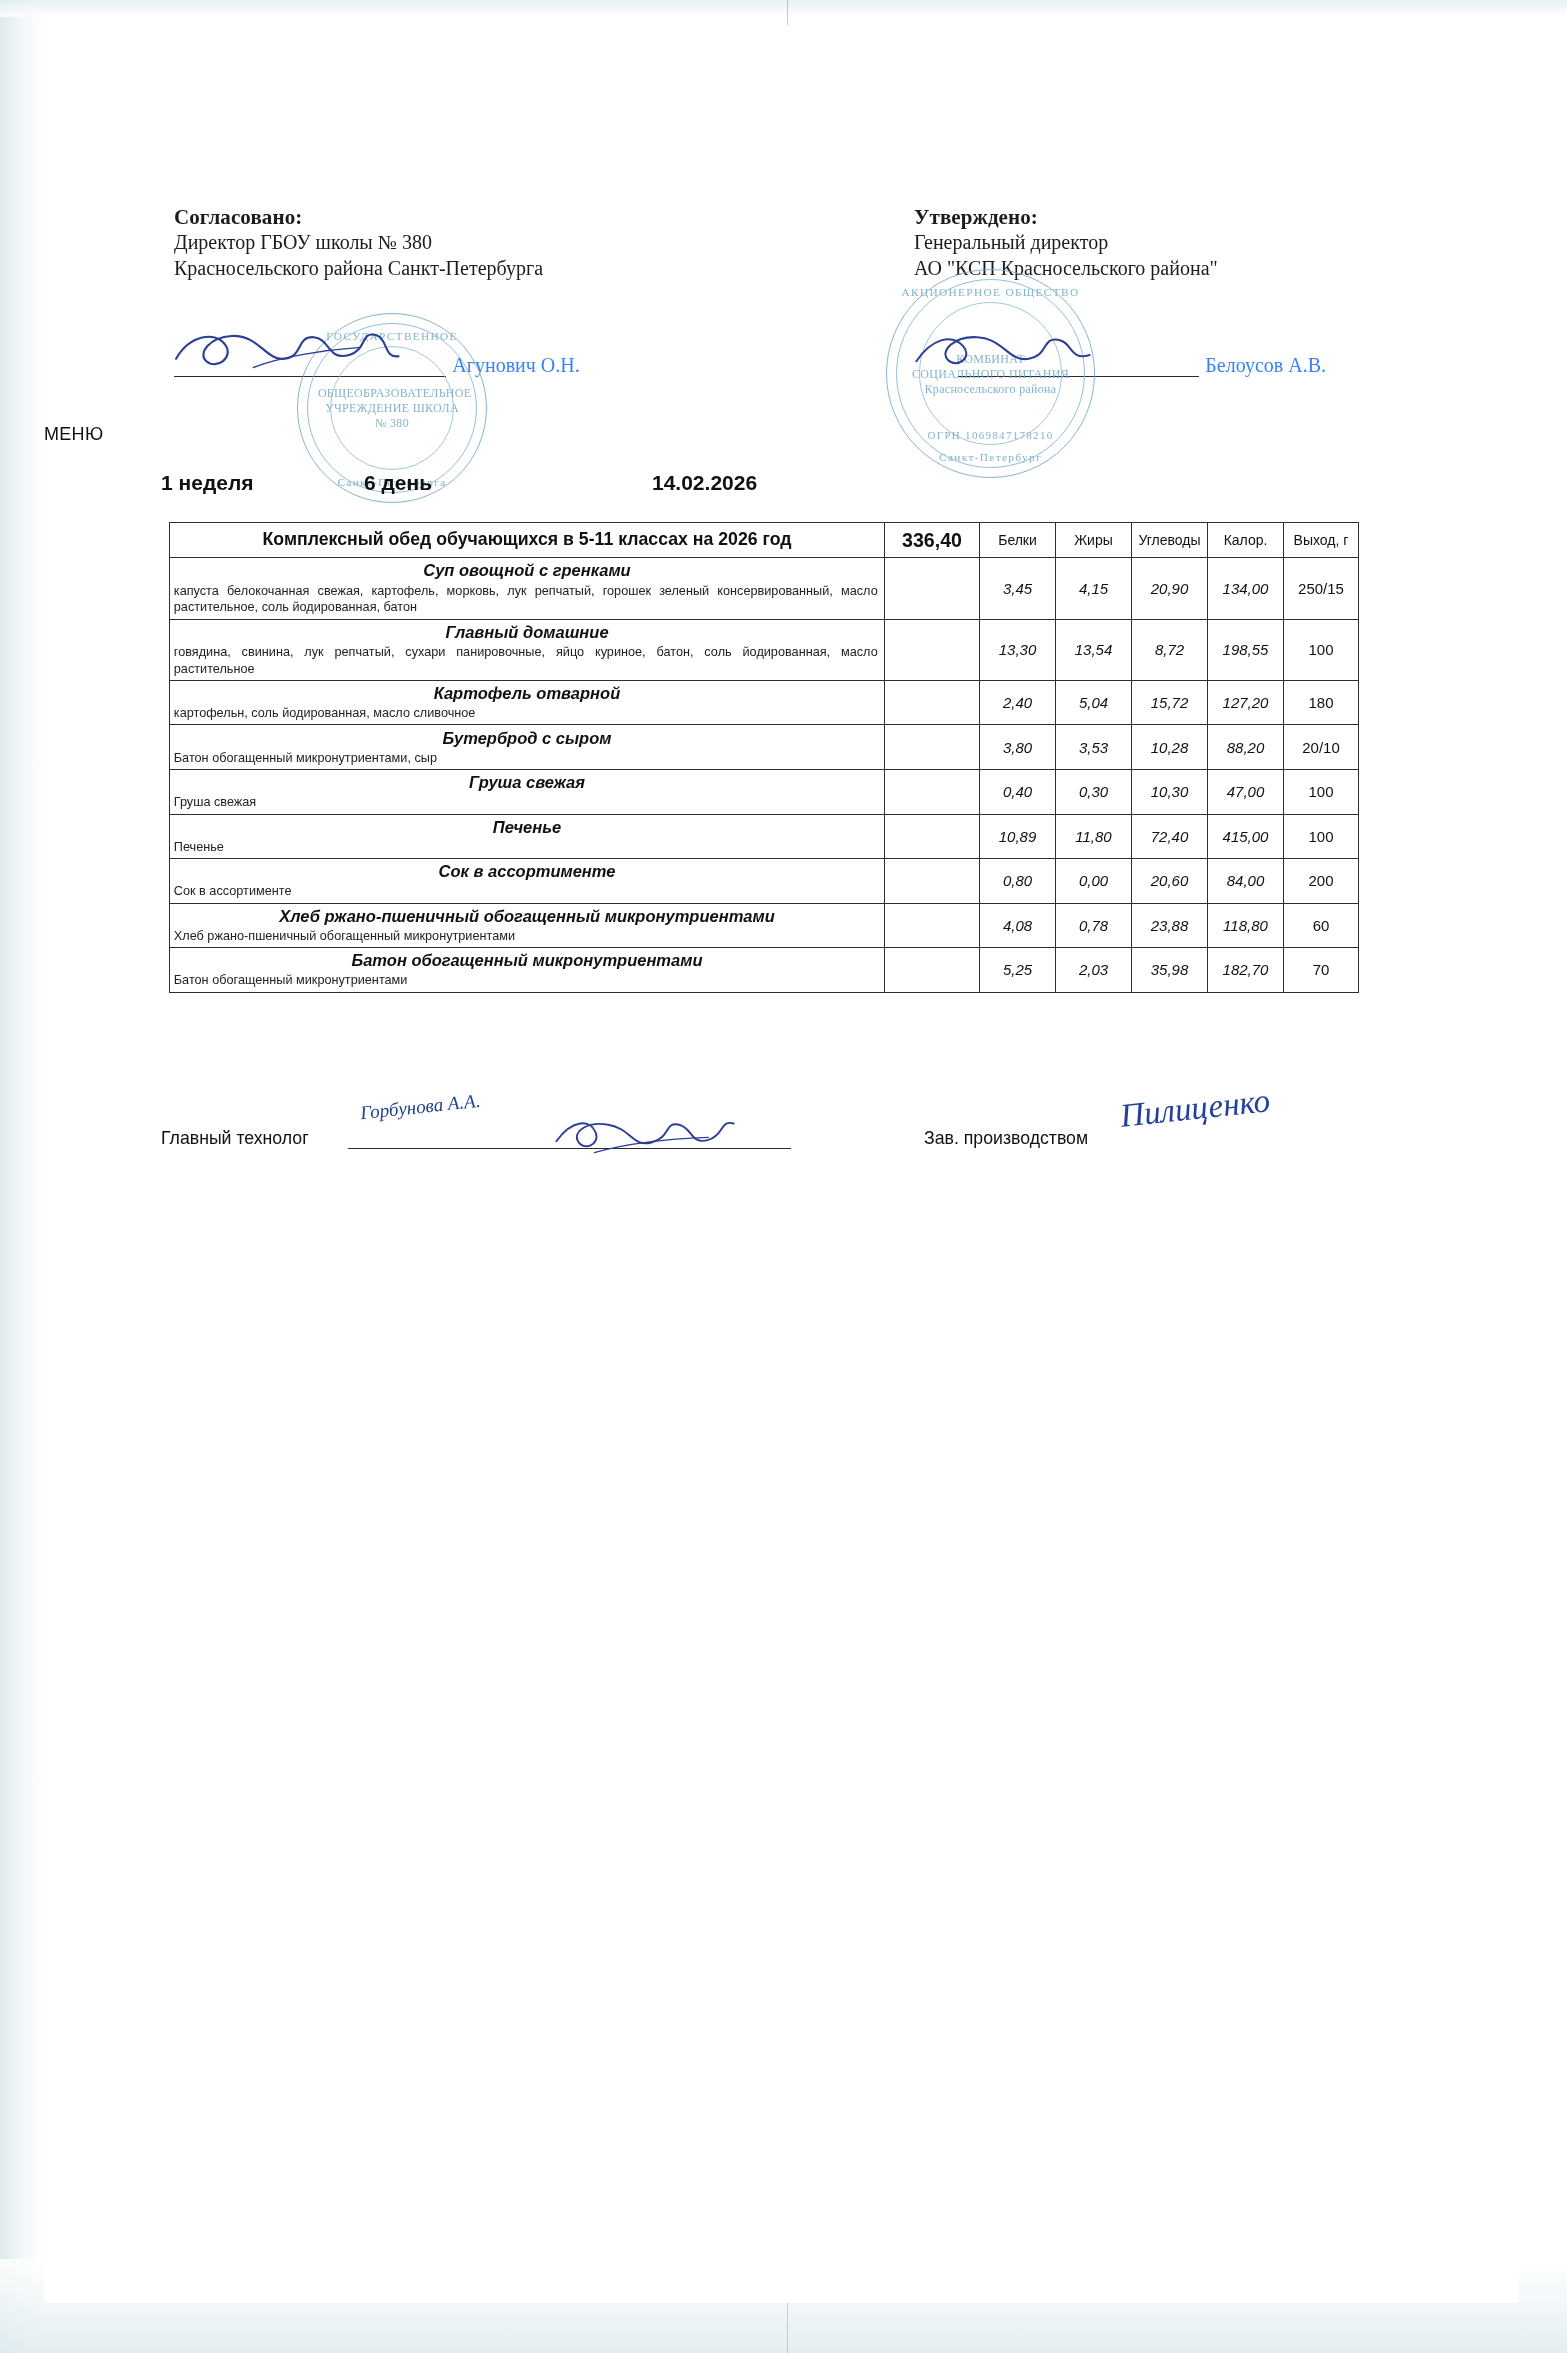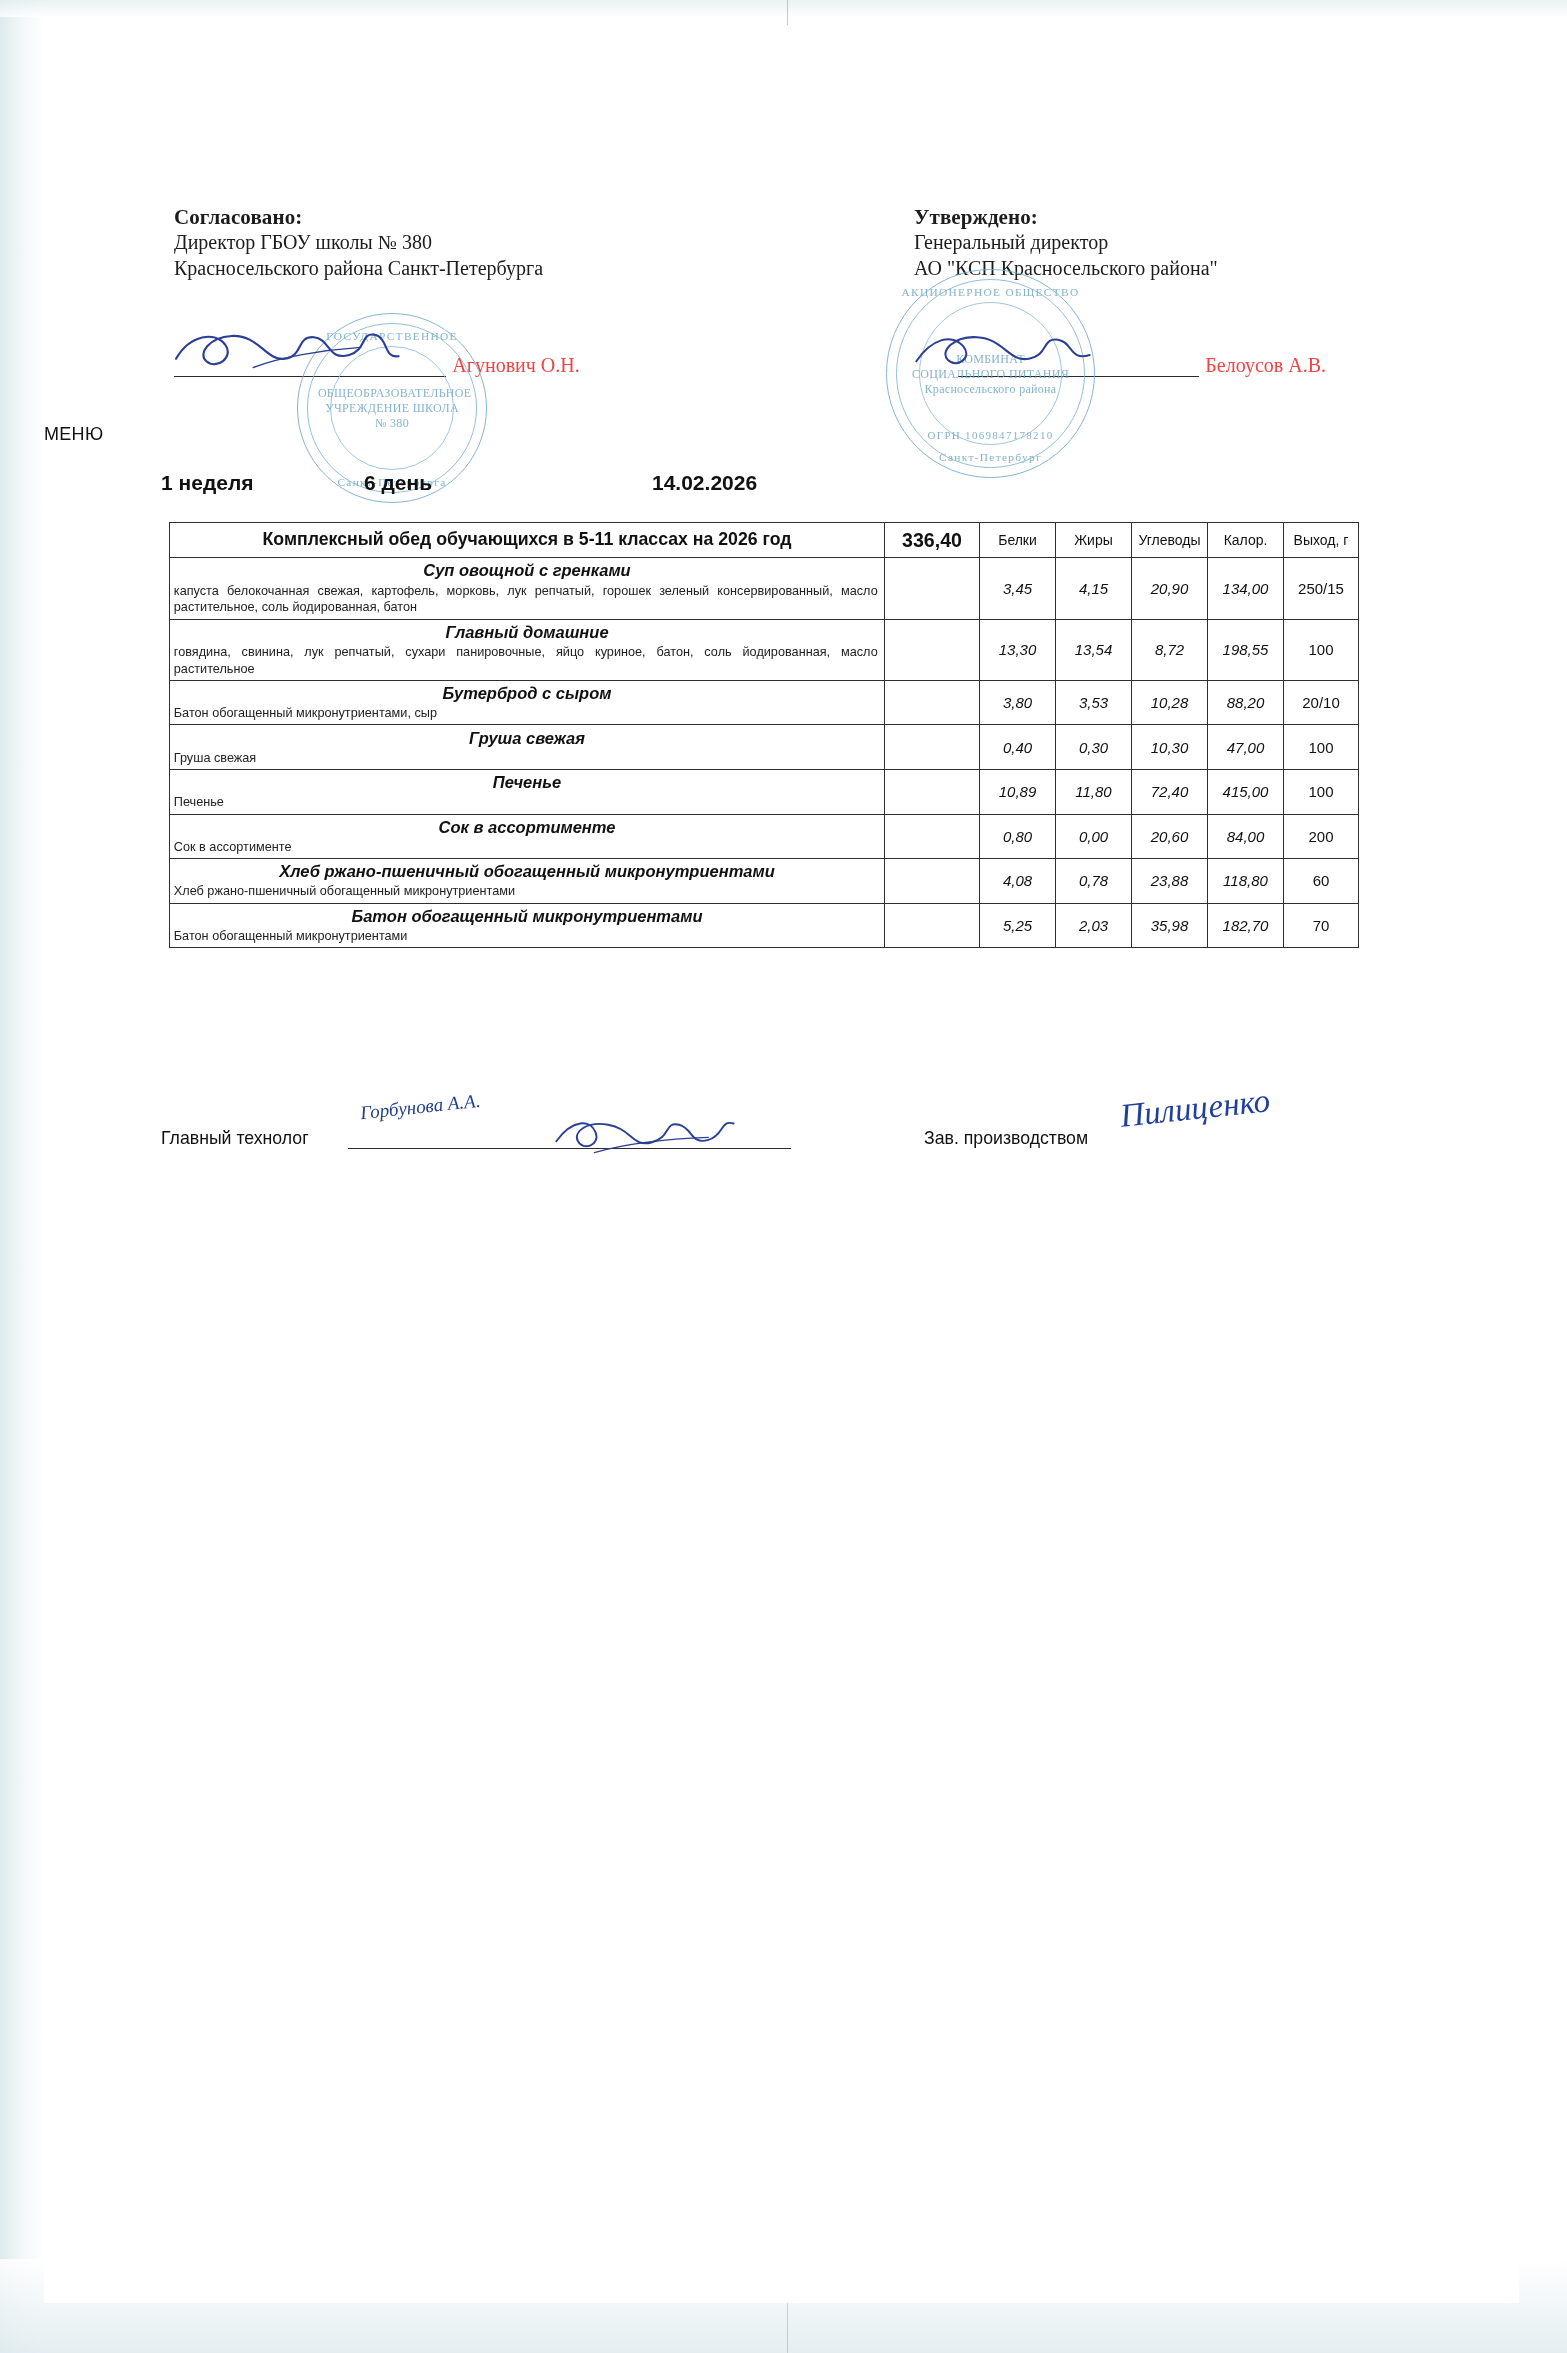--- a/index.html
+++ b/index.html
@@ -79,21 +79,21 @@
   }
   .hdr-line {
     font-size: 20px;
     line-height: 1.28;
     white-space: nowrap;
   }
   .sig-line-row {
     position: absolute;
     font-family: "Liberation Serif", serif;
     font-size: 20px;
-    color: #ef4444;
+    color: #3b82f6;
     white-space: nowrap;
   }
   .sig-underline {
     display: inline-block;
     width: 272px;
     border-bottom: 1.3px solid #2b2b2b;
     height: 15px;
     vertical-align: bottom;
     margin-right: 6.3px;
   }
@@ -425,20 +425,32 @@
             </td>
             <td class="num"></td>
             <td class="num">13,30</td>
             <td class="num">13,54</td>
             <td class="num">8,72</td>
             <td class="cal">198,55</td>
             <td class="out">100</td>
           </tr>
           <tr>
             <td class="dish">
+              <div class="dish-name">Картофель отварной</div>
+              <div class="dish-ing">картофельн, соль йодированная, масло сливочное</div>
+            </td>
+            <td class="num"></td>
+            <td class="num">2,40</td>
+            <td class="num">5,04</td>
+            <td class="num">15,72</td>
+            <td class="cal">127,20</td>
+            <td class="out">180</td>
+          </tr>
+          <tr>
+            <td class="dish">
               <div class="dish-name">Бутерброд с сыром</div>
               <div class="dish-ing">Батон обогащенный микронутриентами, сыр</div>
             </td>
             <td class="num"></td>
             <td class="num">3,80</td>
             <td class="num">3,53</td>
             <td class="num">10,28</td>
             <td class="cal">88,20</td>
             <td class="out">20/10</td>
           </tr>

